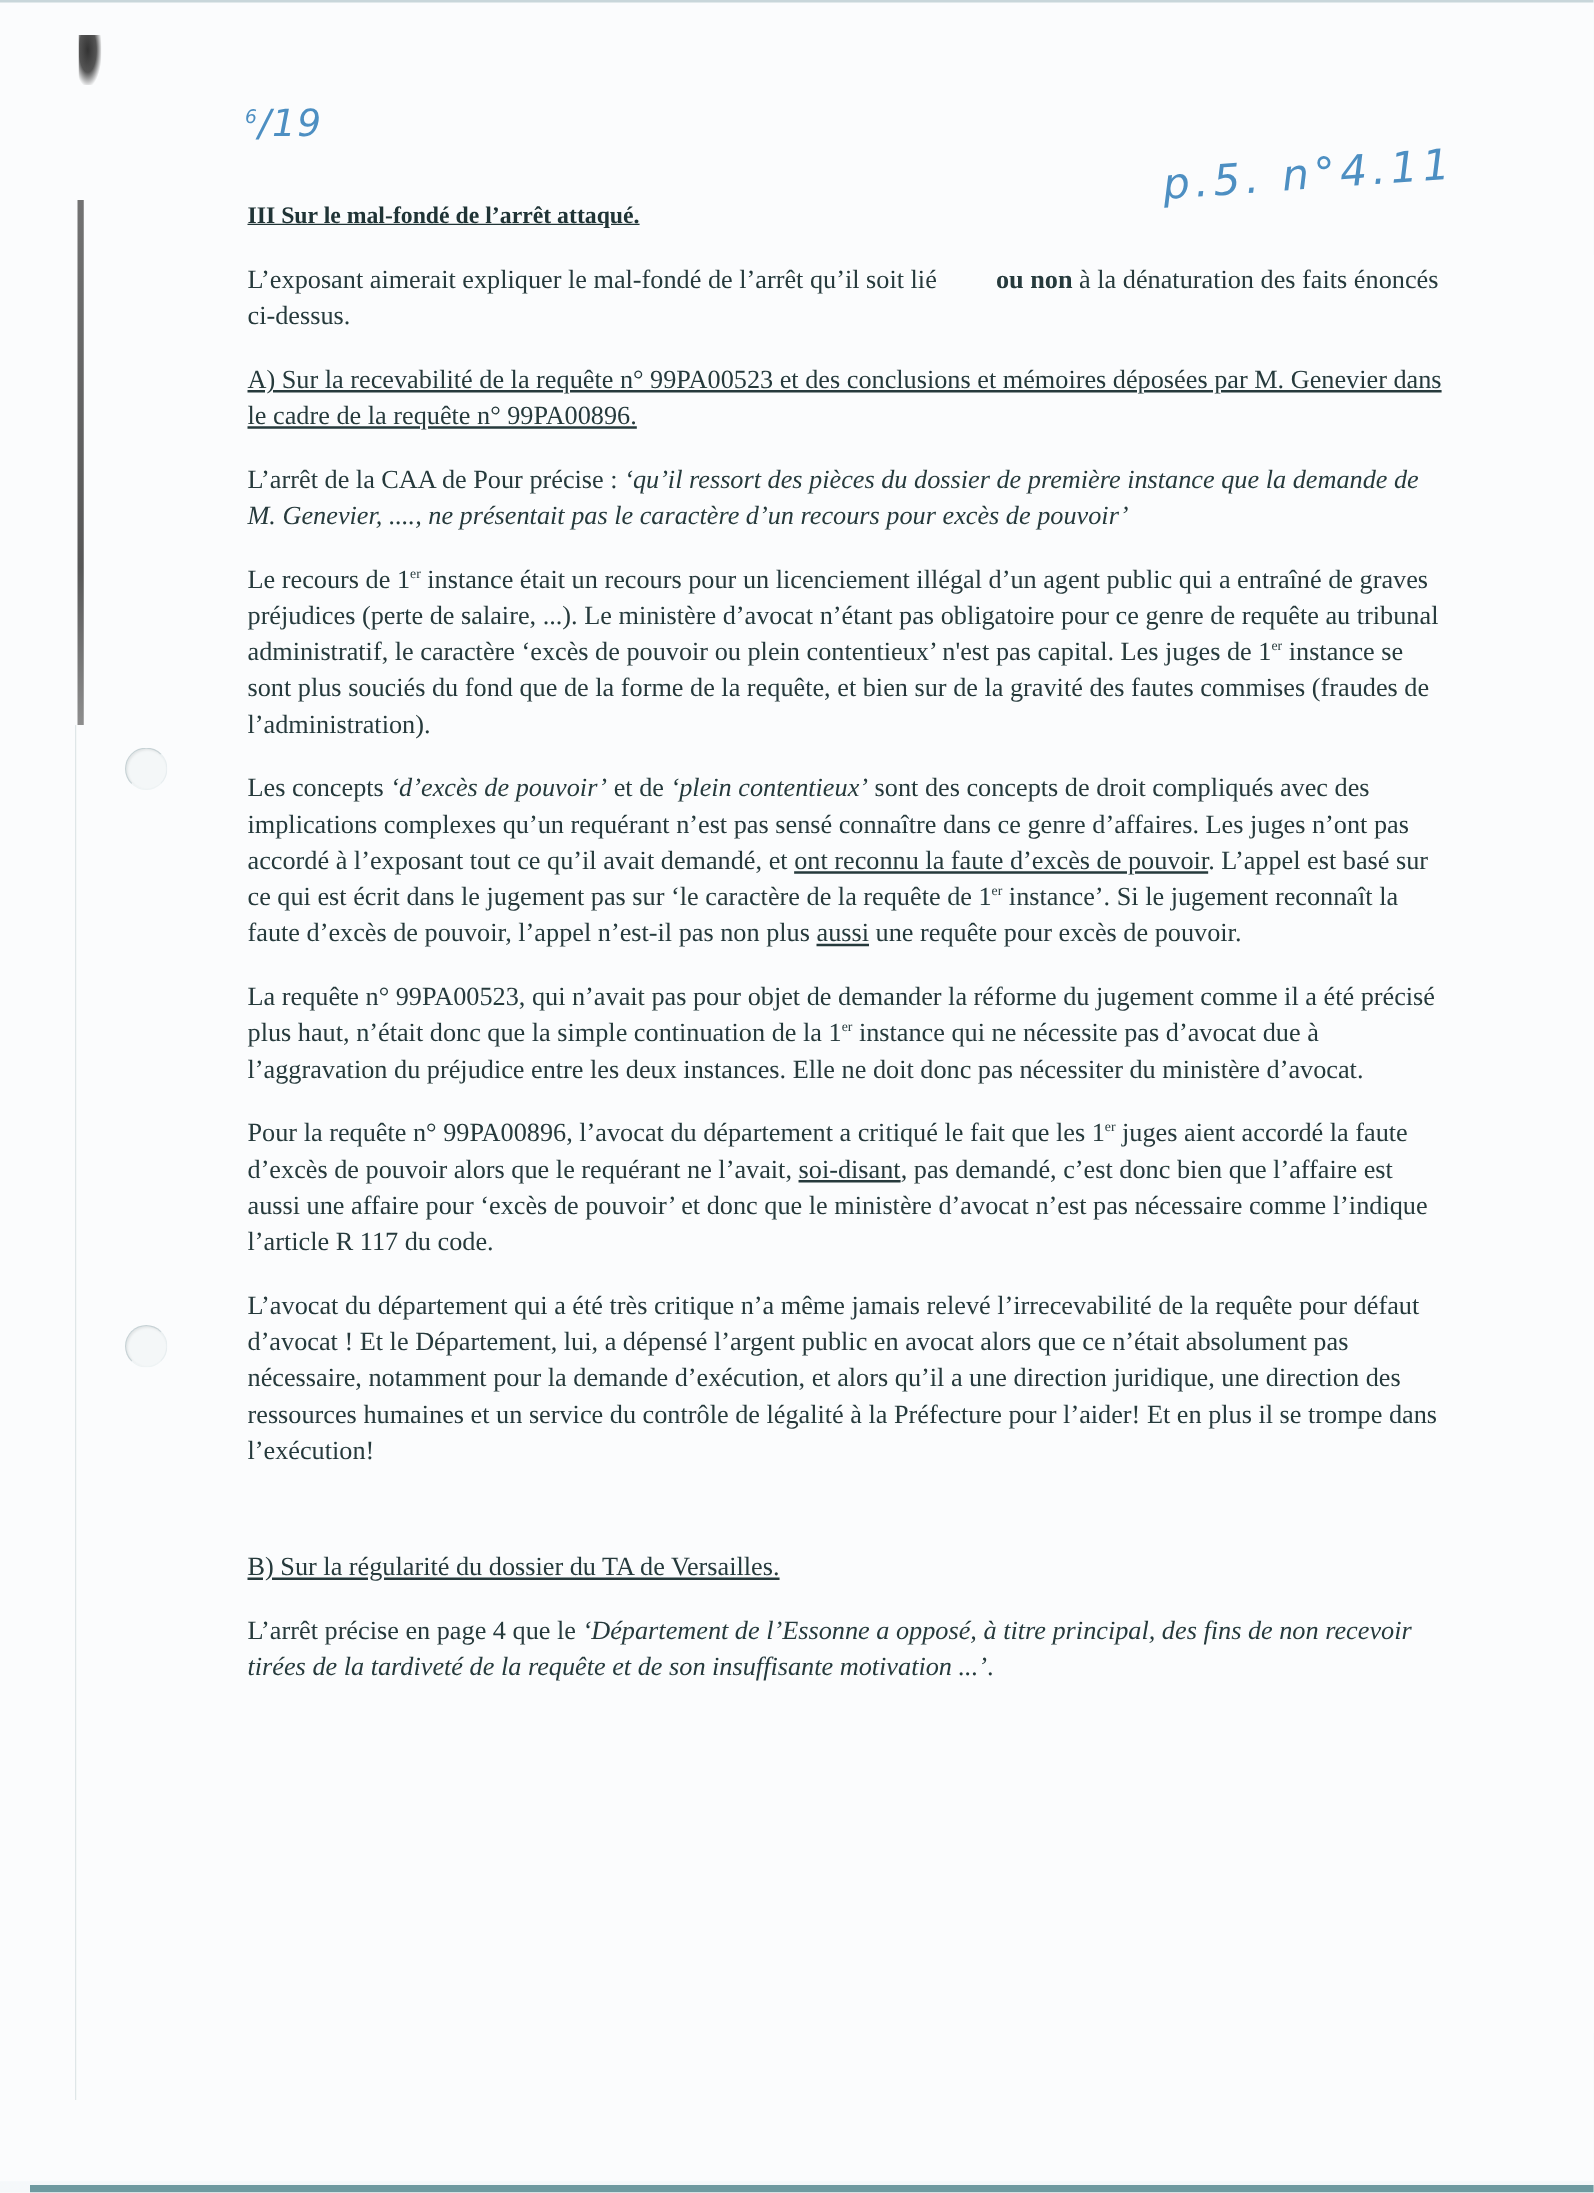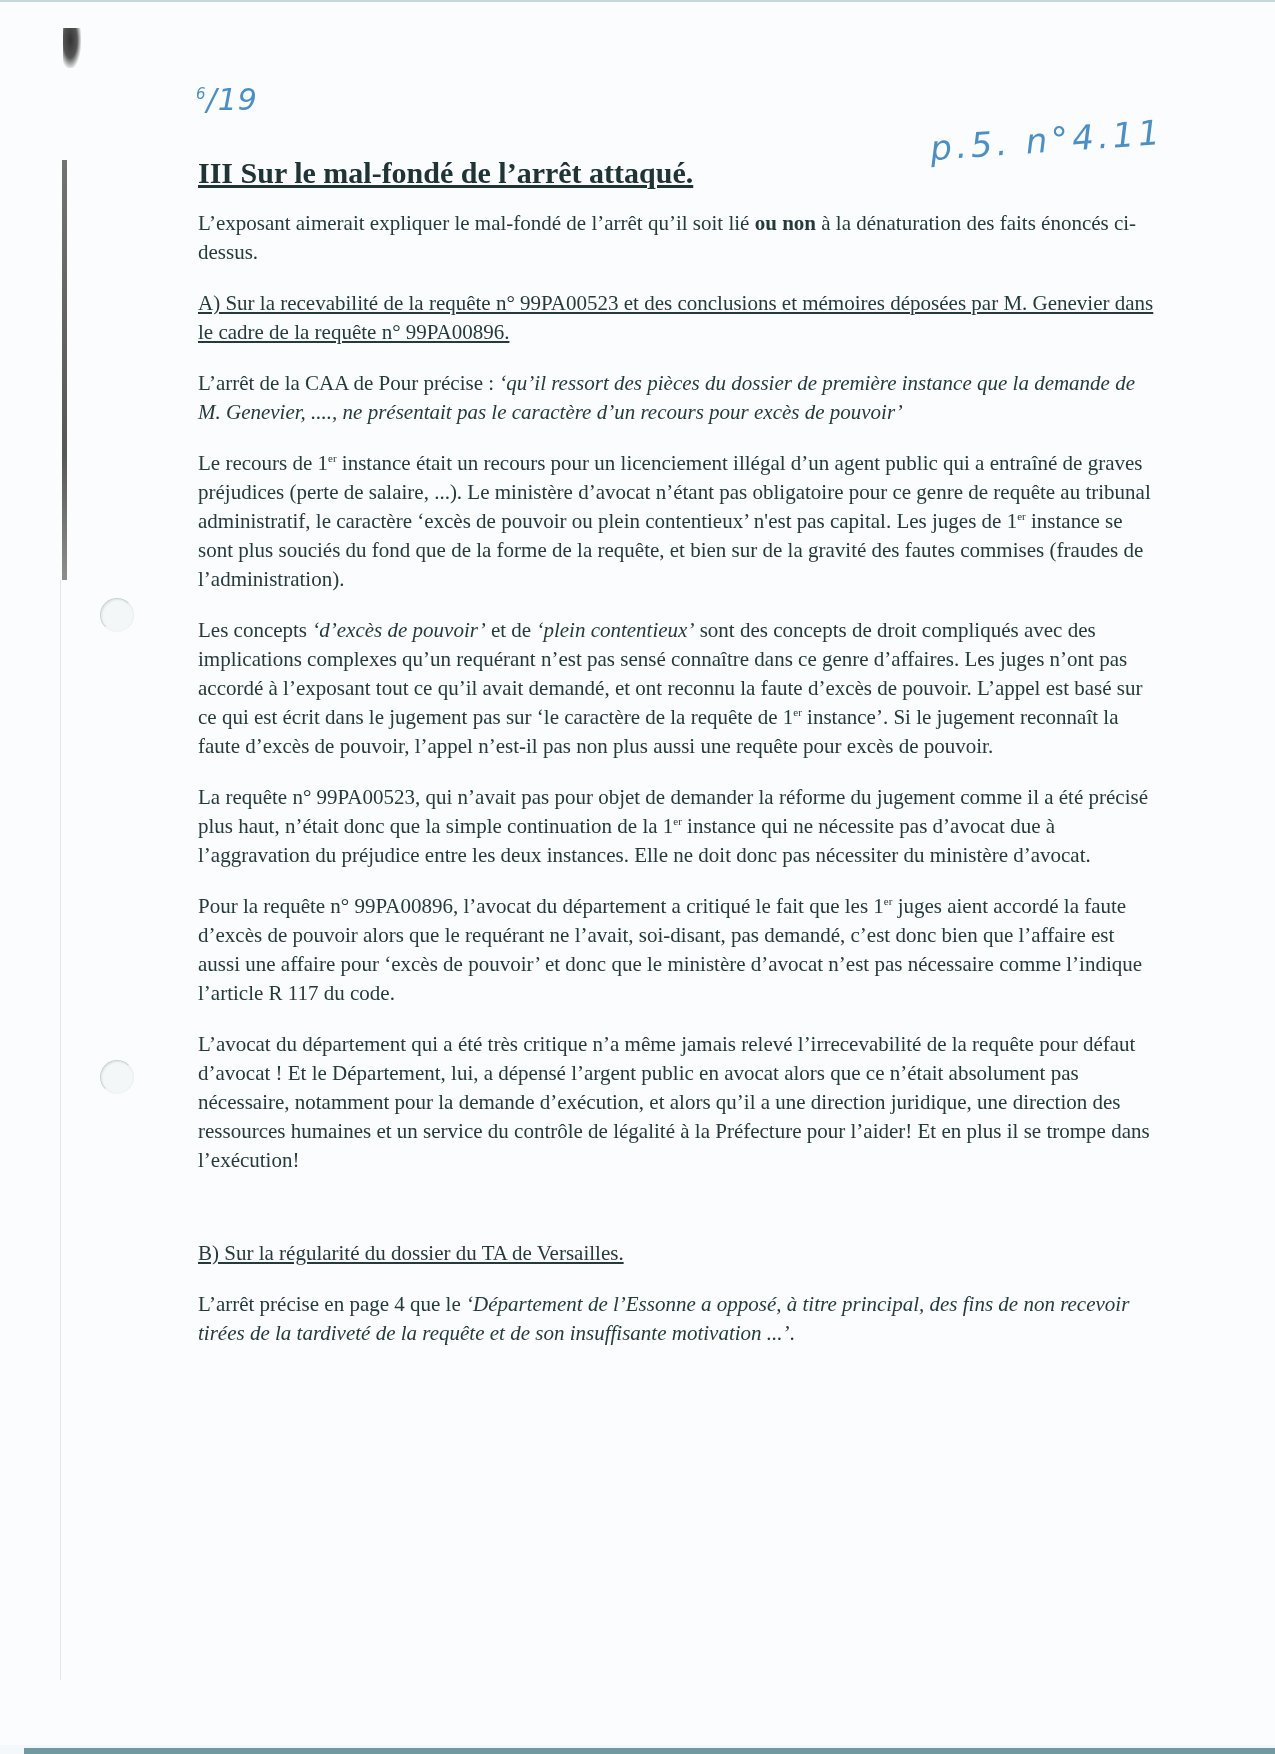--- a/index.html
+++ b/index.html
@@ -43,26 +43,26 @@
     font-style: italic; font-weight: 300;
   }
   .hand-page { left: 196px; top: 82px; font-size: 30px; letter-spacing: 1px; }
   .hand-page sup { font-size: 15px; }
   .hand-ref { left: 930px; top: 120px; font-size: 34px; letter-spacing: 4px; transform: rotate(-4deg); }
 
   .content {
     position: absolute; left: 198px; top: 158px; width: 960px;
     font-size: 21px; line-height: 29px;
   }
-  .h1 { font-weight: bold; font-size: 30px; text-decoration: underline; margin: 0 0 22px 0; color: #203436; }
+  .h1 { font-weight: bold; font-size: 19px; text-decoration: underline; margin: 0 0 22px 0; color: #203436; }
   p { margin: 0 0 22px 0; }
   .h2 { text-decoration: underline; margin: 16px 0 22px 0; }
-  .u { }
+  .u { text-decoration: underline; }
   i { font-style: italic; }
-  b { font-weight: bold; }
+  b { font-weight: bold; margin-left: 42px; }
   sup { font-size: 11px; line-height: 0; }
   .gap { height: 26px; }
 </style>
 </head>
 <body>
 
 <div class="page"></div>
 <div class="top-edge"></div>
 <div class="bottom-edge"></div>
 <div class="binding-top"></div>

